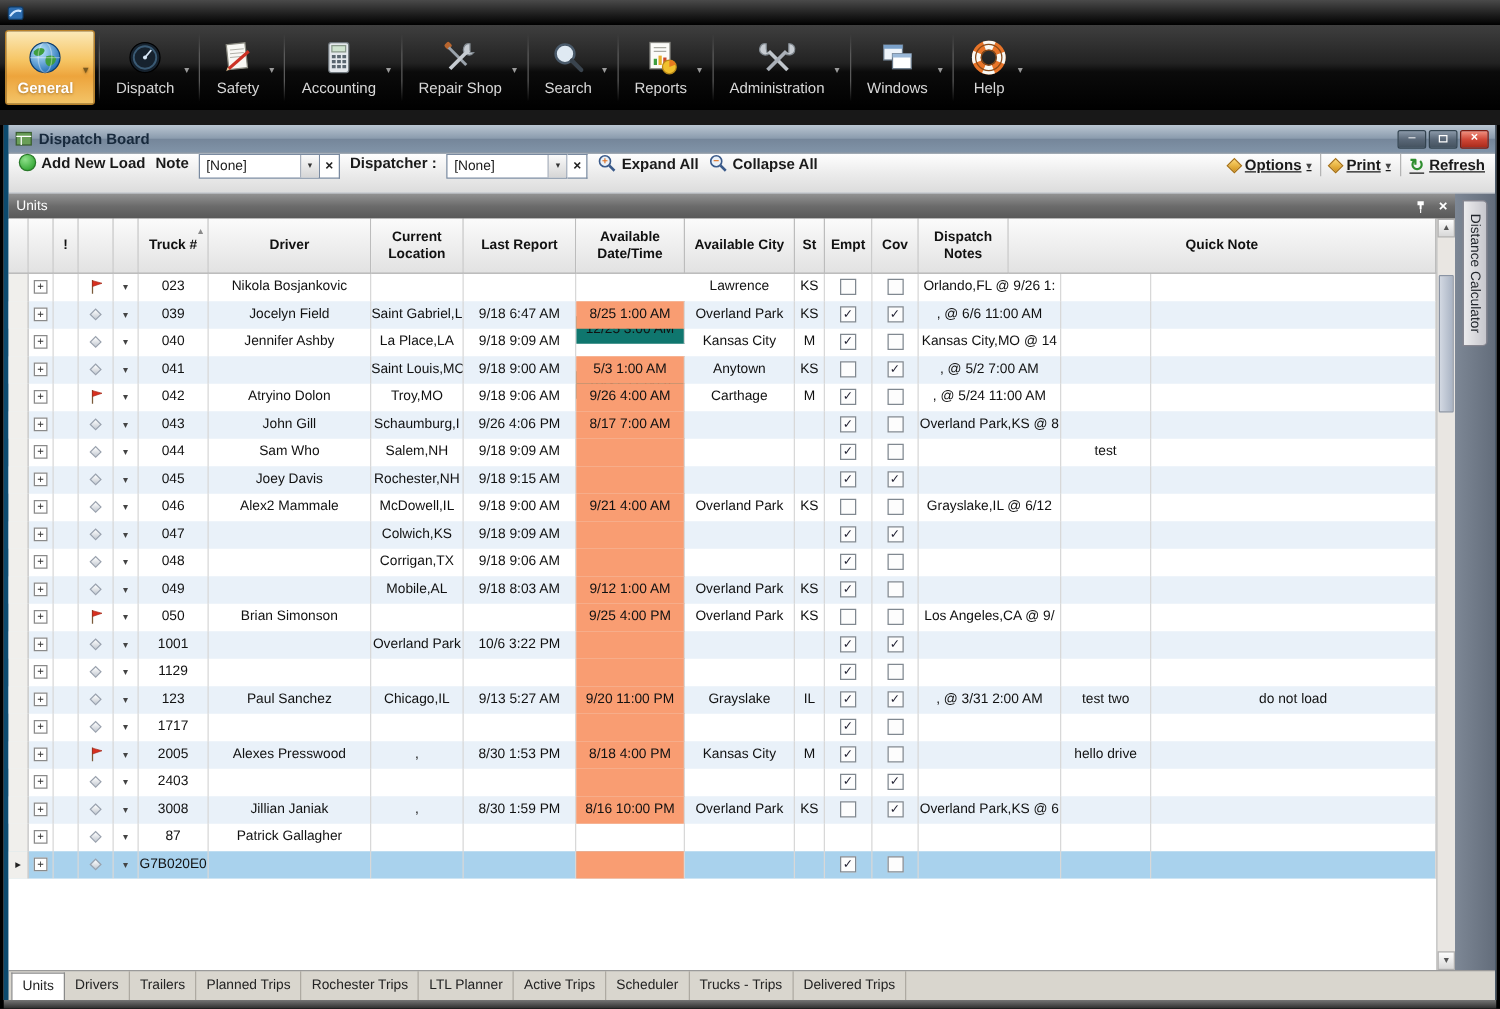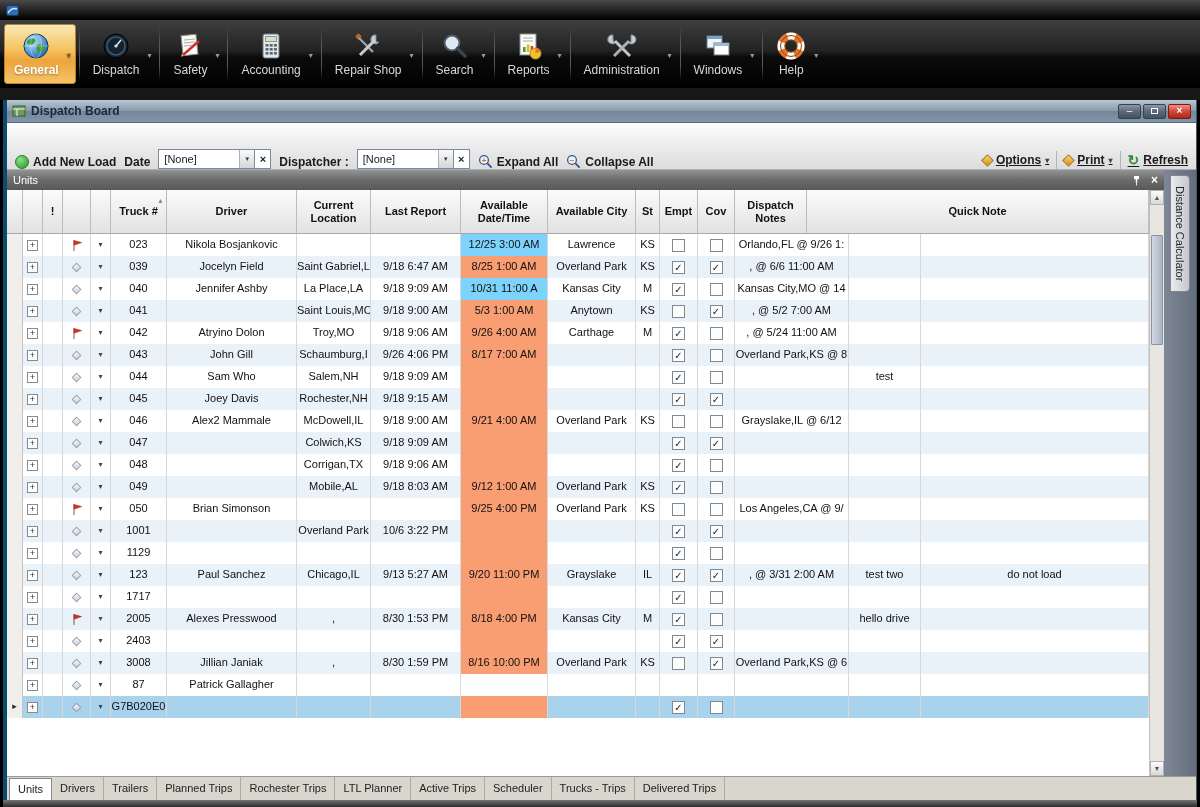--- a/index.html
+++ b/index.html
@@ -24,21 +24,21 @@
   .board { height:700px; margin:0 3px; display:flex; flex-direction:column; border-left:4px solid #0c4a6e; border-right:1px solid #4a5a6a; background:#fff; }
   .board-titlebar { height:23px; background:linear-gradient(#bac6d2,#8b9cae 48%,#75869a 52%,#8194a8); border-bottom:1px solid #55677a; display:flex; align-items:center; gap:5px; padding:0 5px; flex:none; }
   .board-title { font-size:12px; font-weight:bold; color:#17293c; }
   .tb-spacer { flex:1; }
   .winbtns { display:flex; gap:2px; }
   .winbtn { width:23px; height:15px; border-radius:2px; border:1px solid #33434f; background:linear-gradient(#8a98a8,#5a6878 50%,#44525f); color:#fff; font-size:10px; line-height:12px; text-align:center; }
   .winbtn .rbox { display:inline-block; width:7px; height:6px; border:1px solid #fff; margin-top:3px; }
   .winbtn.close { background:linear-gradient(#f09080,#d04838 50%,#aa2a1a); border-color:#7a1a10; font-weight:bold; }
 
   
-  .toolbar { height:47px; background:linear-gradient(#fefefe,#ececec 50%,#dcdcdc); border-bottom:1px solid #aab0b8; display:flex; align-items:flex-end; gap:8px; padding:0 8px; font-size:12px; color:#1a1a1a; flex:none; }
+  .toolbar { height:32px; background:linear-gradient(#fefefe,#ececec 50%,#dcdcdc); border-bottom:1px solid #aab0b8; display:flex; align-items:flex-start; gap:8px; padding:0 8px; font-size:12px; color:#1a1a1a; flex:none; }
   .tb-btn { display:flex; align-items:center; gap:4px; font-weight:bold; white-space:nowrap; }
   .tb-label { font-weight:bold; white-space:nowrap; }
   .addicon { width:14px; height:14px; border-radius:50%; background:radial-gradient(circle at 35% 30%,#8ee08a,#3fae3f 70%,#2a8a2a); border:1px solid #2a7a2a; color:#fff; font-size:11px; line-height:12px; text-align:center; font-weight:bold; }
   .combo { display:flex; height:20px; border:1px solid #7a8aa0; background:#fff; }
   .combo .val { width:80px; padding:0 5px; font-size:11px; line-height:18px; font-weight:normal; overflow:hidden; }
   .combo .cdrop { width:15px; background:linear-gradient(#fafafa,#d6d6d6); border-left:1px solid #a8b0bc; text-align:center; font-size:7px; line-height:18px; color:#333; }
   .combo-x { width:16px; height:20px; border:1px solid #7a8aa0; border-left:none; background:#fff; text-align:center; font-size:11px; font-weight:bold; line-height:18px; color:#222; }
   .mag { width:15px; height:15px; }
   .right-group { margin-left:auto; display:flex; align-items:center; gap:7px;text-decoration:underline; }
   .diamond-icon { width:9px; height:9px; transform:rotate(45deg); background:linear-gradient(135deg,#ffd870,#d09018); border:1px solid #a87010; }
@@ -62,21 +62,21 @@
   .rows { flex:none; }
   .trow { display:flex; height:22px; }
   .trow:nth-child(even) { background:#e9f1f9; }
   .trow.sel { background:#a9d2ed; }
   .cell { height:22px; line-height:21px; font-size:11px; text-align:center; overflow:hidden; white-space:nowrap; border-right:1px solid #d8d8d8; flex:none; color:#111; }
   .c-gutter{width:16px}.c-expand{width:20px}.c-alert{width:20px}.c-flag{width:28px}.c-dd{width:20px}
   .c-truck{width:56px}.c-driver{width:130px}.c-loc{width:74px}.c-report{width:90px}.c-avail{width:87px}
   .c-city{width:88px}.c-st{width:24px}.c-empt{width:38px}.c-cov{width:37px}.c-next{width:114px}.c-dnotes{width:72px}
   .c-qnote{flex:1 1 auto; width:auto;}
   .trow .c-gutter { background:#f0efec; border-right:1px solid #c4c4c4; font-size:9px; color:#222; }
-  .cell.ok { background:#7dd3fc; }
+  .cell.ok { background:#0f766e;margin-top:34px; }
   .cell.late { background:#f99d72; }
   .xbox { display:inline-block; width:11px; height:11px; border:1px solid #8a8a8a; background:#fff; line-height:9px; font-size:9px; color:#333; vertical-align:middle; }
   .ddarrow { font-size:8px; color:#444; }
   .cb { display:inline-block; width:13px; height:13px; border:1px solid #808890; background:#fdfdfd; line-height:12px; font-size:10px; color:#223; vertical-align:middle; }
   .gdiamond { display:inline-block; width:7px; height:7px; transform:rotate(45deg); background:linear-gradient(135deg,#ffffff,#c4cad2); border:1px solid #9aa2ae; vertical-align:middle; }
   .flagsvg { vertical-align:middle; }
   .grid-filler { flex:1; background:#fff; }
 
   
   .vscroll { width:15px; background:#e9e6e2; border-left:1px solid #c0c0c0; display:flex; flex-direction:column; flex:none; }
@@ -258,21 +258,21 @@
       <span class="winbtn"><span class="rbox"></span></span>
       <span class="winbtn close">×</span>
     </span>
   </div>
 
   <div class="toolbar">
     <span class="tb-btn">
       <span class="addicon"></span>
       <span>Add New Load</span>
     </span>
-    <span class="tb-label">Date</span>
+    <span class="tb-label">Note</span>
     <span style="display:flex;">
       <span class="combo">
         <span class="val">[None]</span>
         <span class="cdrop">▾</span>
       </span>
       <span class="combo-x">×</span>
     </span>
     <span class="tb-label">Dispatcher :</span>
     <span style="display:flex;">
       <span class="combo">

